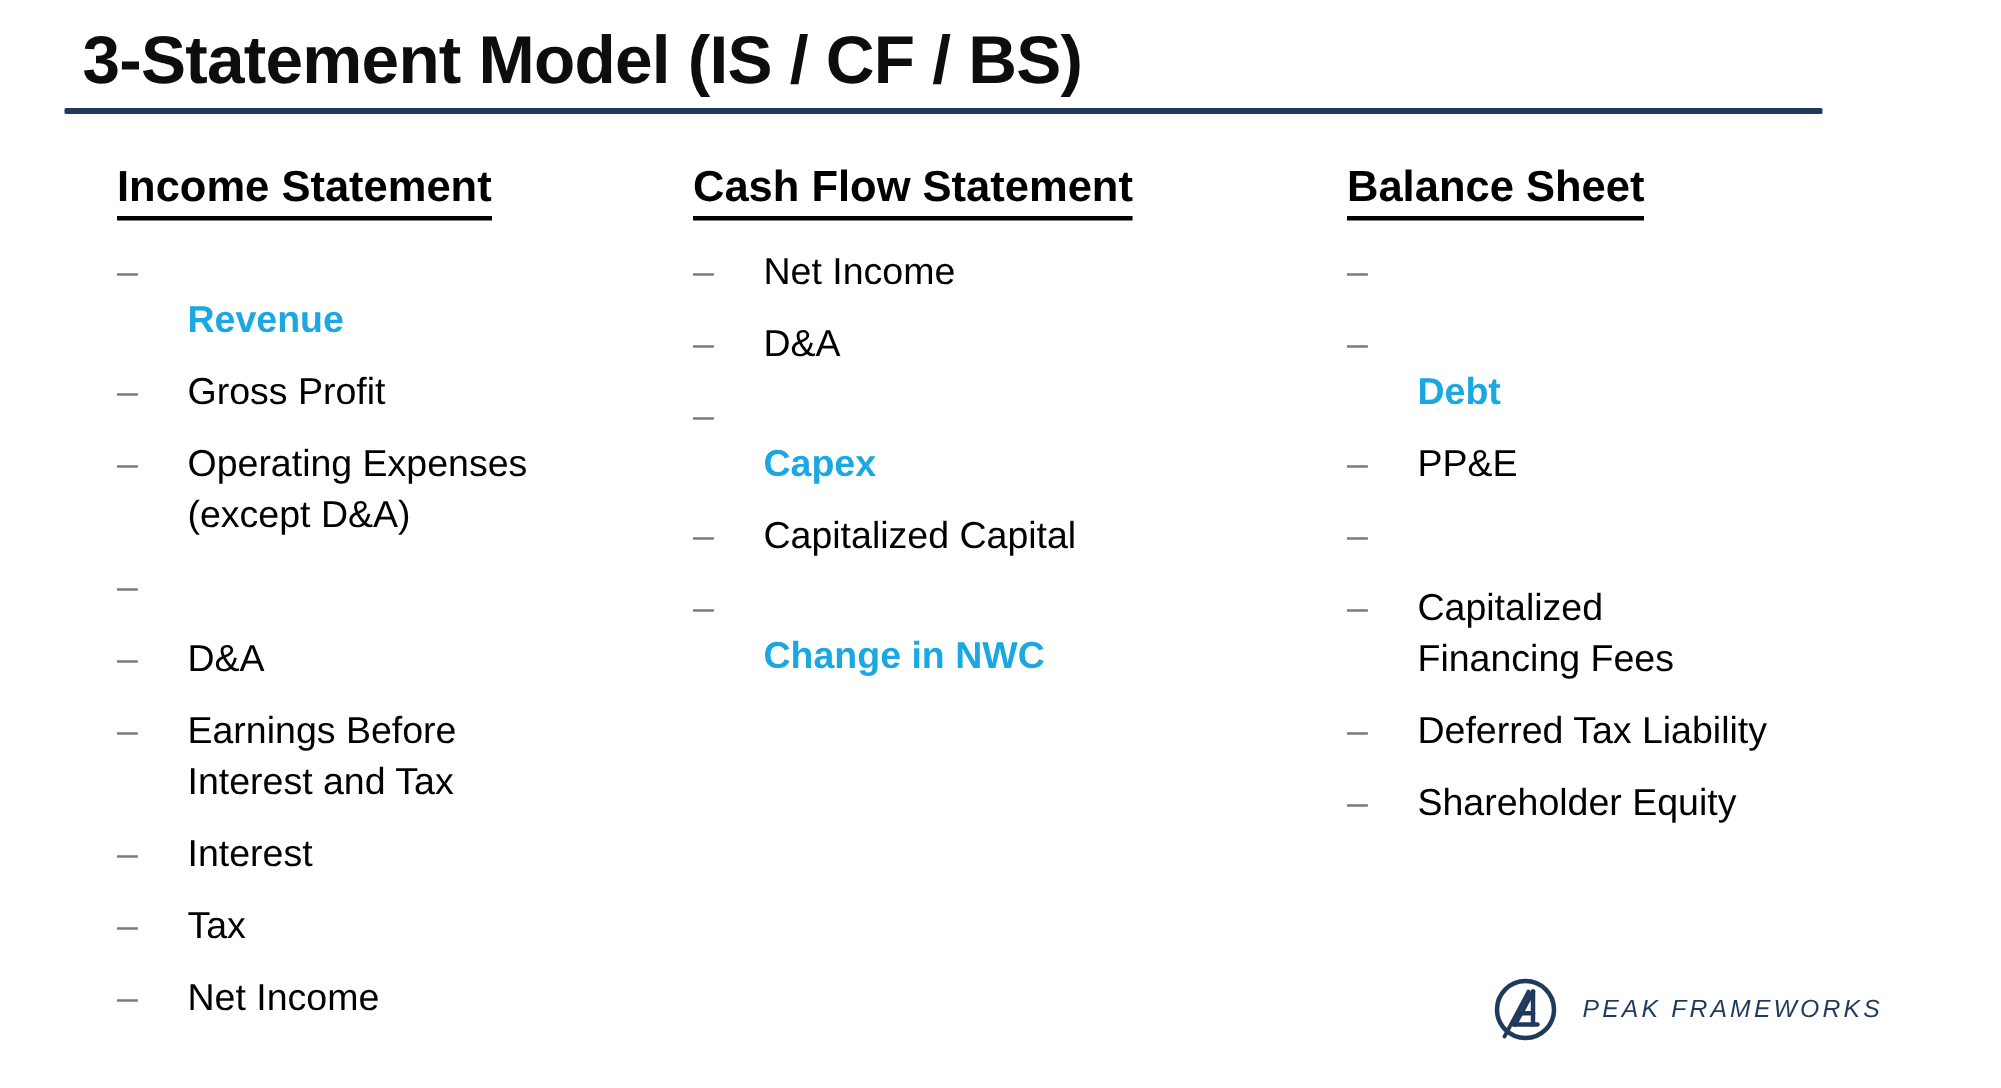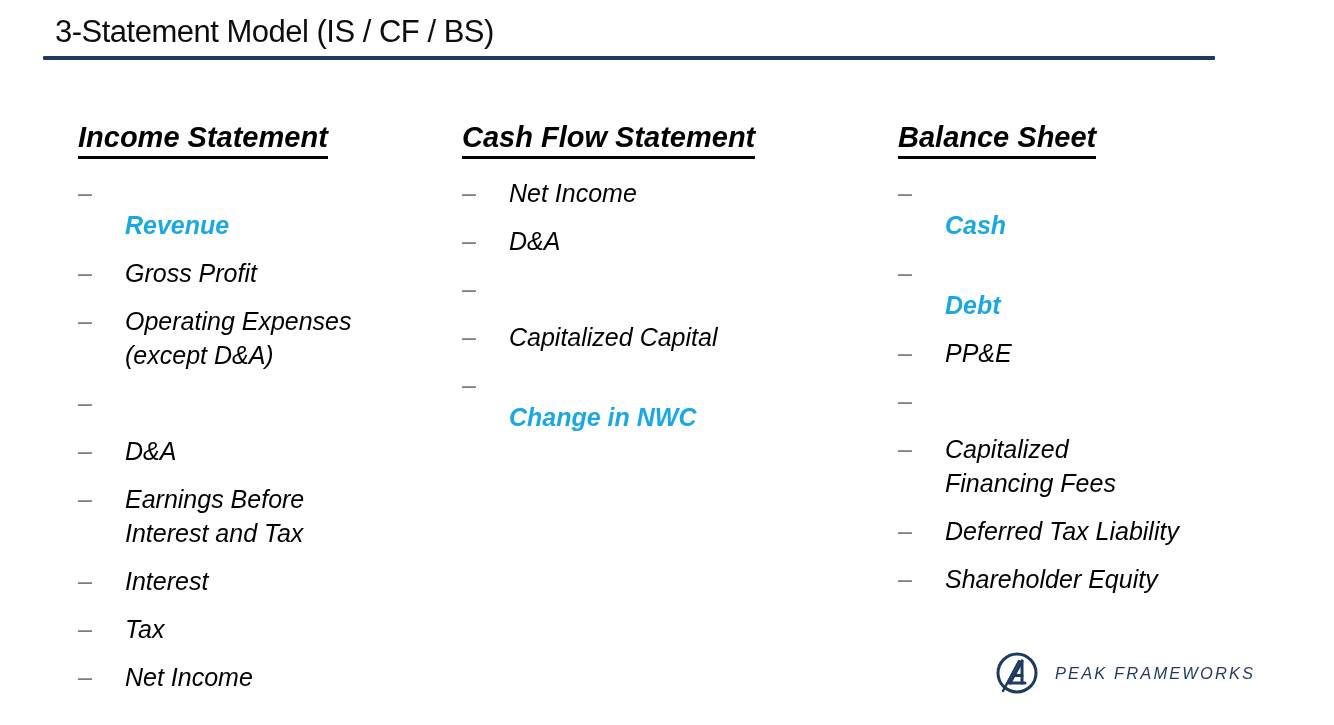--- a/index.html
+++ b/index.html
@@ -23,22 +23,22 @@
   }
 
   
   .title-block {
     position: absolute;
     left: 43px;
     top: 14px;
     width: 1175px;
   }
   .slide-title {
-    font-size: 31px;
-    font-weight: normal;
+    font-size: 45px;
+    font-weight: bold;
     letter-spacing: -0.5px;
     color: #0d0d0d;
     line-height: 1.15;
     white-space: nowrap;
     margin: 0 0 1px 12px;
   }
   .title-rule {
     margin-top: 6px;
     height: 4px;
     width: 1172px;
@@ -49,22 +49,21 @@
   
   .columns {
     position: absolute;
     left: 0;
     top: 104px;
     width: 1334px;
     height: 560px;
   }
   .column {
     position: absolute;
-    top: 16px;
-    font-style: italic;
+    top: 4px;
   }
   .col-0 { left: 78px;  width: 370px; }
   .col-1 { left: 462px; width: 400px; }
   .col-2 { left: 898px; width: 400px; }
 
   .col-head {
     font-size: 29px;
     font-weight: bold;
     color: #000000;
     line-height: 1.2;
@@ -185,38 +184,38 @@
         <li class="item">
           <span class="dash">–</span>
           <span class="label">Net Income</span>
         </li>
         <li class="item">
           <span class="dash">–</span>
           <span class="label">D&amp;A</span>
         </li>
         <li class="item">
           <span class="dash">–</span>
+          <span class="label accent">Capex</span>
         </li>
         <li class="item">
           <span class="dash">–</span>
           <span class="label">Capitalized Capital</span>
         </li>
         <li class="item">
           <span class="dash">–</span>
           <span class="label accent">Change in NWC</span>
         </li>
       </ul>
     </div>
 
     <div class="column col-2">
       <div class="col-head">Balance Sheet</div>
       <ul class="items">
         <li class="item">
           <span class="dash">–</span>
-          <span class="label accent">Cash</span>
         </li>
         <li class="item">
           <span class="dash">–</span>
           <span class="label accent">Debt</span>
         </li>
         <li class="item">
           <span class="dash">–</span>
           <span class="label">PP&amp;E</span>
         </li>
         <li class="item">

